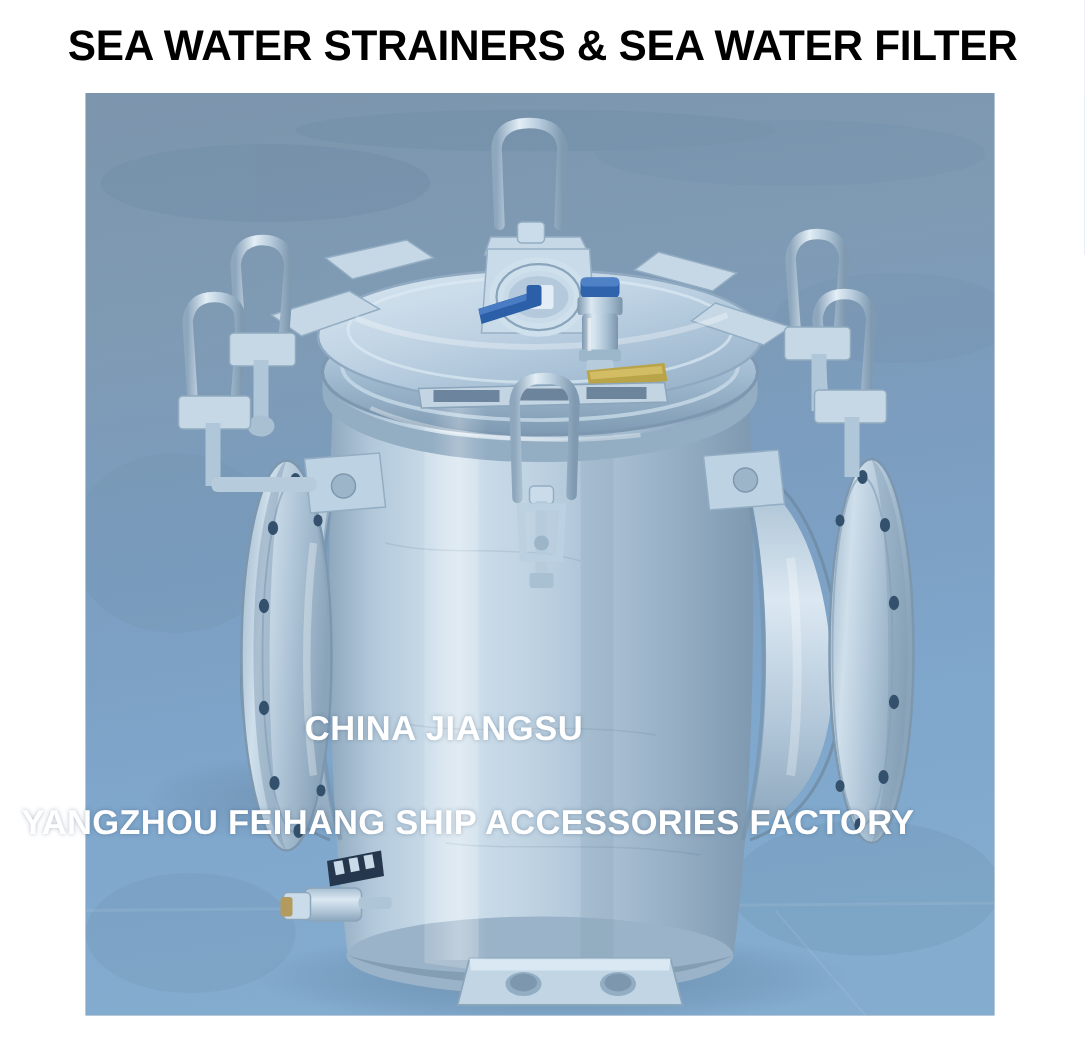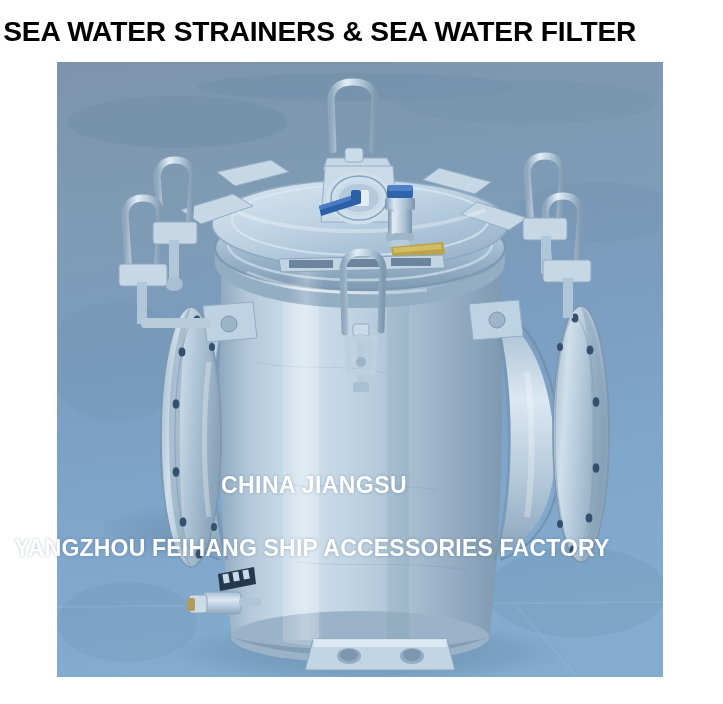--- a/index.html
+++ b/index.html
@@ -2,21 +2,21 @@
 <html><head>
 <meta charset="utf-8">
 <style>
   html,body{margin:0;padding:0;background:#ffffff;}
   body{width:723px;height:704px;overflow:hidden;font-family:"Liberation Sans",sans-serif;}
   #page{position:relative;width:723px;height:704px;background:#ffffff;}
 
   
   #title-bar{
     position:absolute;left:0;top:0;width:723px;height:62px;
-    display:flex;align-items:center;background:#ffffff;
+    display:flex;align-items:center;justify-content:center;background:#ffffff;
   }
   #title-text{
     font-family:"Liberation Sans",sans-serif;
     font-weight:bold;font-size:28.5px;letter-spacing:-0.2px;
     color:#000000;white-space:nowrap;
     transform:scaleX(0.99);transform-origin:center;
     line-height:1;
   }
 
   
@@ -26,21 +26,21 @@
   }
   #photo svg{display:block;width:606px;height:615px;}
 
   
   .wm{
     position:absolute;text-align:center;color:#ffffff;
     font-family:"Liberation Sans",sans-serif;font-weight:bold;
     white-space:nowrap;pointer-events:none;
     text-shadow:0 0 3px rgba(40,70,100,0.35);
   }
-  #wm-line1{left:0;top:472px;width:592px;font-size:23px;letter-spacing:0.4px;padding-left:18px;}
+  #wm-line1{left:0;top:472px;width:592px;font-size:23px;letter-spacing:0.4px;}
   #wm-line2{left:0;top:535px;width:624px;font-size:23px;letter-spacing:0.2px;}
 </style>
 </head>
 <body>
 
 <div id="page">
 
   <div id="title-bar">
     <div id="title-text">SEA WATER STRAINERS &amp; SEA WATER FILTER</div>
   </div>

